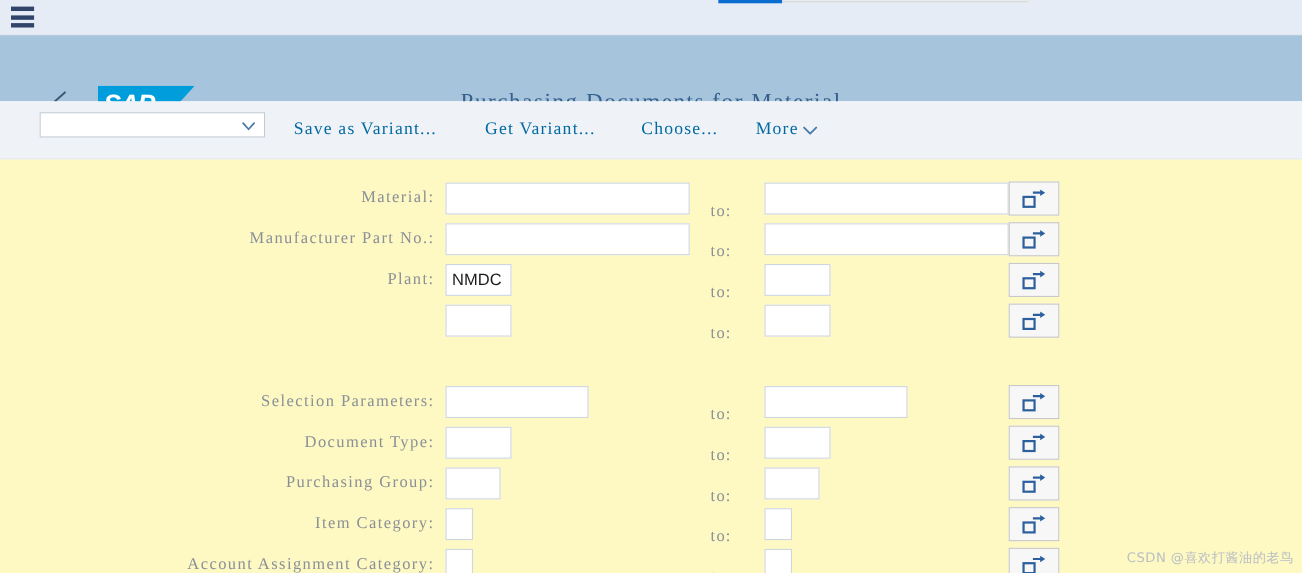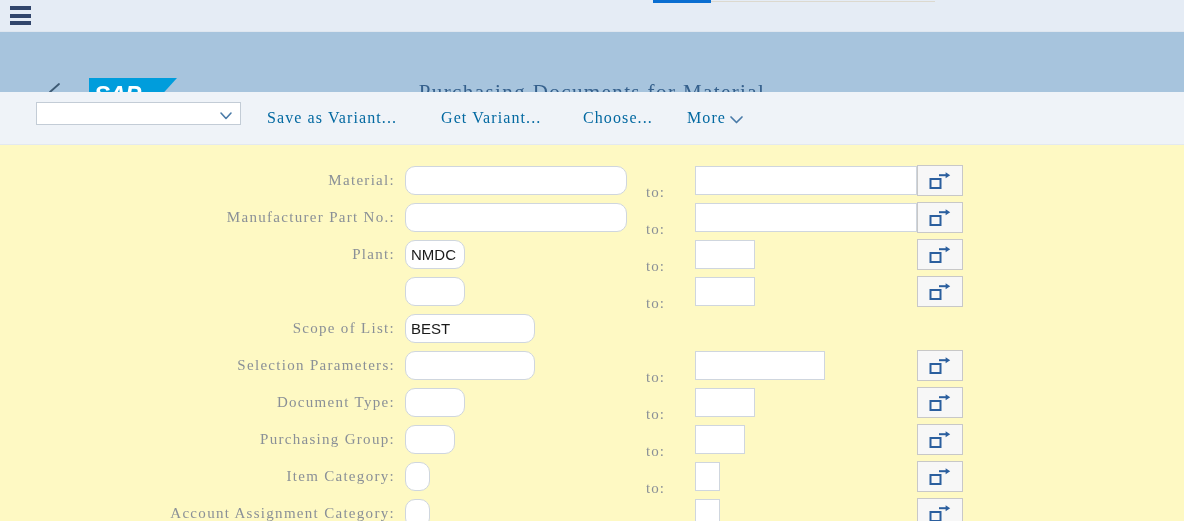--- a/index.html
+++ b/index.html
@@ -191,21 +191,21 @@
     border: 1px solid #cfd6de;
     box-sizing: border-box;
     font-family: "Liberation Sans", "DejaVu Sans", sans-serif;
     font-size: 15px;
     color: #1a1a1a;
     padding: 0 5px;
     line-height: 27px;
     height: 29px;
     outline: none;
   }
-  .fld.left  { left: 405px; border-radius: 10px; }
+  .fld.left  { left: 405px; }
   .fld.right { left: 695px; }
   .to-lbl {
     position: absolute;
     left: 646px;
     top: 9px;
     font-family: "Liberation Serif", "DejaVu Serif", serif;
     font-size: 15px;
     color: #8a9097;
     letter-spacing: 1.1px;
     margin-top: 12px;
@@ -341,24 +341,20 @@
         <div class="sel-btn">
           <span>
             <svg width="22" height="18" viewBox="0 0 22 18">
               <rect x="1.5" y="7" width="10" height="9" fill="none" stroke="#2b5f9e" stroke-width="2"></rect>
               <path d="M10 3.2 H17.6" stroke="#2b5f9e" stroke-width="2" fill="none"></path>
               <polygon points="16.6,0.2 21.2,3.2 16.6,6.2" fill="#2b5f9e"></polygon>
             </svg>
           </span>
         </div>
       </div>
-      <div class="row" style="top: 166px;">
-        <div class="lbl">Scope of List:</div>
-        <input type="text" class="fld left" value="BEST" style="width: 130px;">
-      </div>
       <div class="row" style="top: 203px;">
         <div class="lbl">Selection Parameters:</div>
         <input type="text" class="fld left" value="" style="width: 130px;">
         <div class="to-lbl">to:</div>
         <input type="text" class="fld right" value="" style="width: 130px;">
         <div class="sel-btn">
           <span>
             <svg width="22" height="18" viewBox="0 0 22 18">
               <rect x="1.5" y="7" width="10" height="9" fill="none" stroke="#2b5f9e" stroke-width="2"></rect>
               <path d="M10 3.2 H17.6" stroke="#2b5f9e" stroke-width="2" fill="none"></path>
@@ -422,13 +418,14 @@
             <svg width="22" height="18" viewBox="0 0 22 18">
               <rect x="1.5" y="7" width="10" height="9" fill="none" stroke="#2b5f9e" stroke-width="2"></rect>
               <path d="M10 3.2 H17.6" stroke="#2b5f9e" stroke-width="2" fill="none"></path>
               <polygon points="16.6,0.2 21.2,3.2 16.6,6.2" fill="#2b5f9e"></polygon>
             </svg>
           </span>
         </div>
       </div>
     </div>
 
+  <div class="watermark">CSDN @喜欢打酱油的老鸟</div>
 </div>
 
 </body></html>

